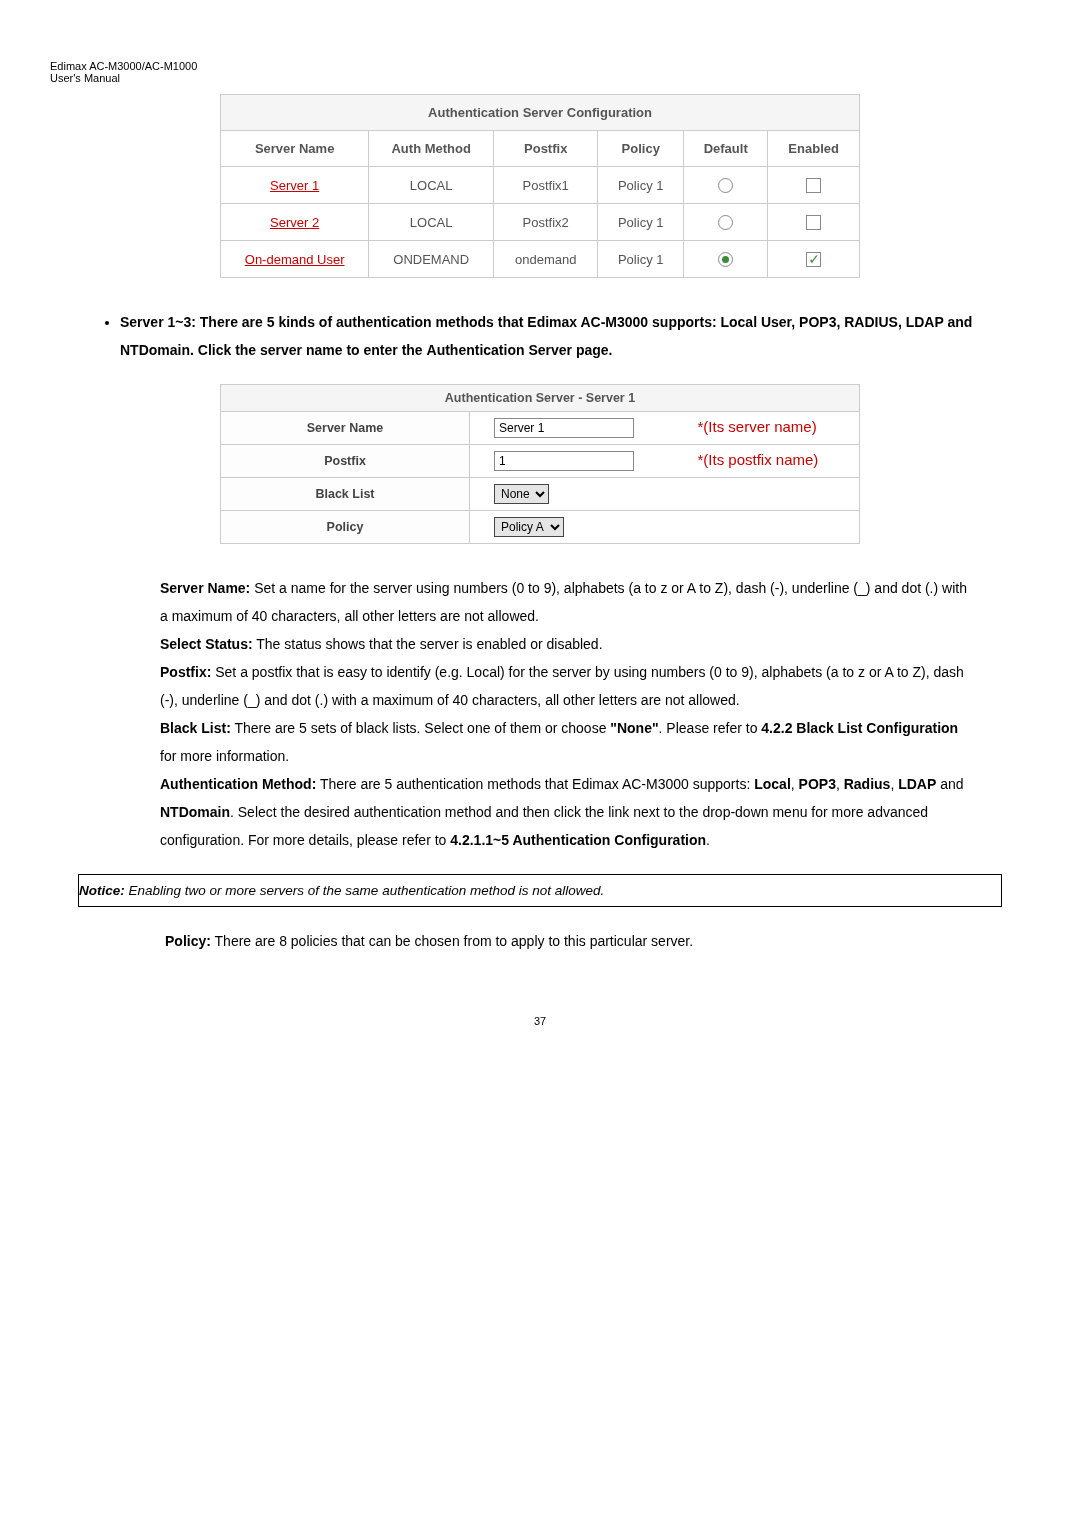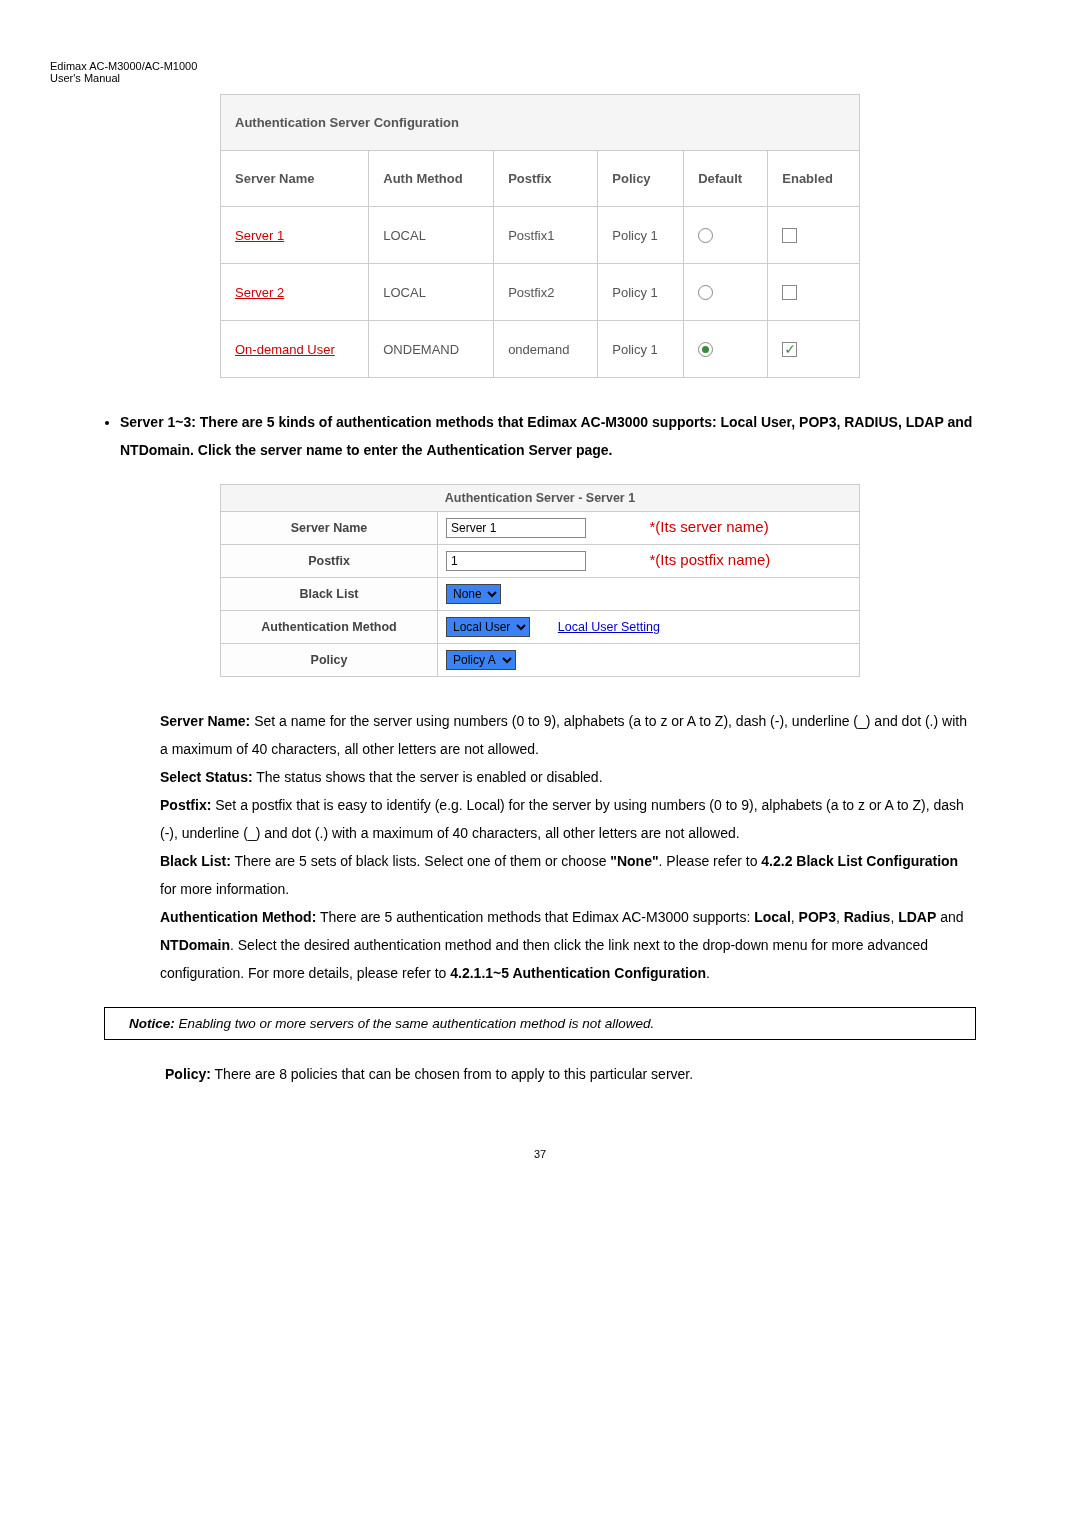--- a/index.html
+++ b/index.html
@@ -18,22 +18,22 @@
     color: #000;
     margin-bottom: 10px;
   }
   .tbl {
     border-collapse: collapse;
     margin: 0 auto 30px auto;
     background: #fff;
   }
   .tbl th, .tbl td {
     border: 1px solid #ccc;
-    padding: 20px 14px;
-    text-align: left;
+    padding: 10px 14px;
+    text-align: center;
     font-size: 13px;
     color: #555;
   }
   .tbl-title {
     background: #f5f5f5;
     font-weight: bold;
     color: #444;
     padding: 8px;
     text-align: center;
   }
@@ -67,56 +67,56 @@
     font-weight: bold;
   }
   .tbl2 {
     border-collapse: collapse;
     margin: 10px auto 30px auto;
     width: 640px;
     background: #fff;
   }
   .tbl2 td, .tbl2 th {
     border: 1px solid #ccc;
-    padding: 6px 8px;
+    padding: 6px 24px;
     font-size: 12.5px;
     color: #555;
   }
   .tbl2 .label {
     width: 200px;
     text-align: center;
     font-weight: bold;
     color: #444;
     background: #fdfdfd;
   }
   .tbl2 input[type="text"] {
     border: 1px solid #888;
     padding: 2px 4px;
     font-size: 12px;
     width: 130px;
   }
   .tbl2 select {
     border: 1px solid #444;
-    background: #3b82f6;
+    background: #e5e5e5;
     font-size: 12px;
     padding: 1px 2px;
   }
   .hint {
     color: #c00;
     font-size: 15px;
     margin-left: 60px;
   }
   .defs {
     margin: 0 60px 20px 110px;
     line-height: 2.0;
   }
   .notice-box {
     border: 1px solid #000;
-    margin: 20px 54px;
-    padding: 8px 24px;
+    margin: 20px 28px;
+    padding: 8px 0;
     font-style: italic;
     font-size: 13.5px;
   }
   .notice-box .nb-label {
     font-weight: bold;
     font-style: italic;
   }
   .policy-line {
     margin: 20px 60px 16px 115px;
     line-height: 2.0;
@@ -200,28 +200,20 @@
       <span class="hint">*(Its postfix name)</span>
     </td>
   </tr>
   <tr>
     <td class="label">Black List</td>
     <td>
       <select><option>None</option></select>
     </td>
   </tr>
   <tr>
-    <td class="label">Authentication Method</td>
-    <td>
-      <select><option>Local User</option></select>
-      &nbsp;&nbsp;&nbsp;&nbsp;&nbsp;&nbsp;
-      <a class="bluelink">Local User Setting</a>
-    </td>
-  </tr>
-  <tr>
     <td class="label">Policy</td>
     <td>
       <select><option>Policy A</option></select>
     </td>
   </tr>
 </tbody>
   </table>
 
 <div class="defs">
   <b>Server Name:</b><span> Set a name for the server using numbers (0 to 9), alphabets (a to z or A to Z), dash (-), underline (_) and dot (.) with a maximum of 40 characters, all other letters are not allowed.</span><br>

